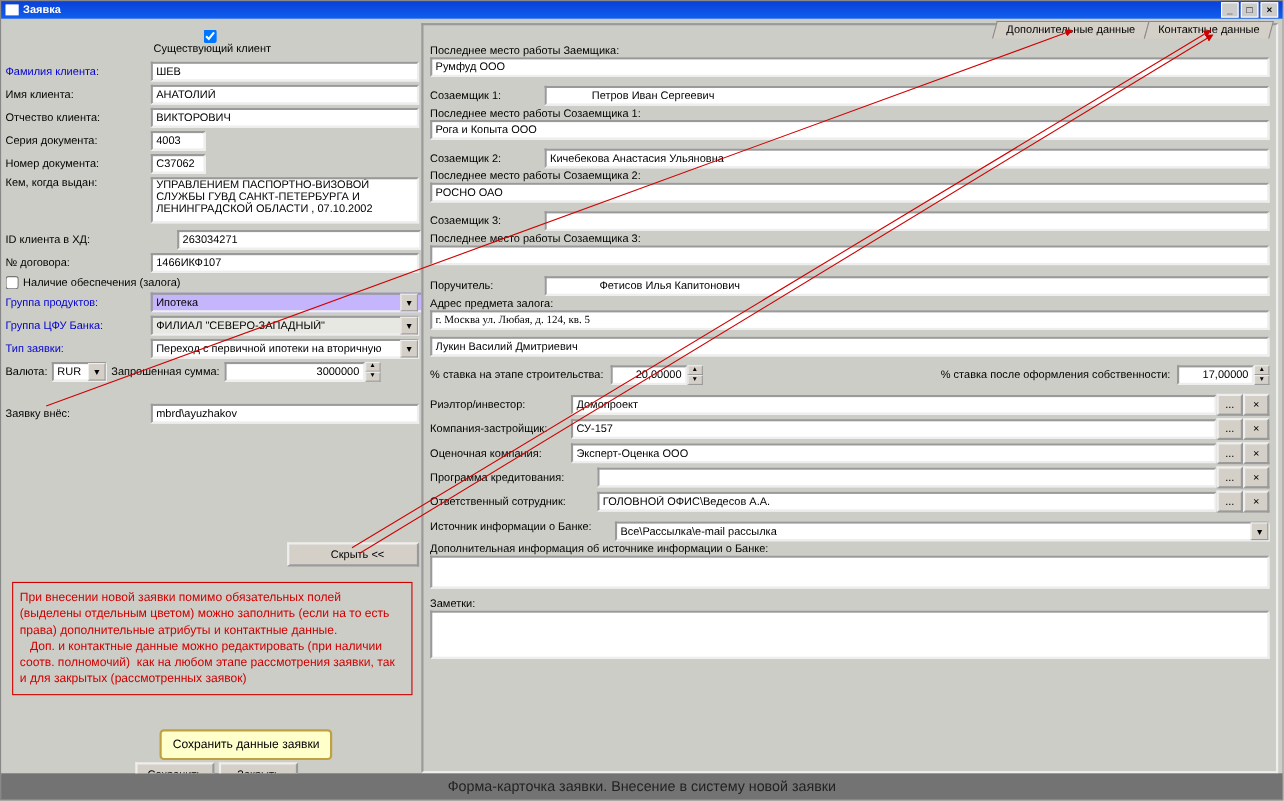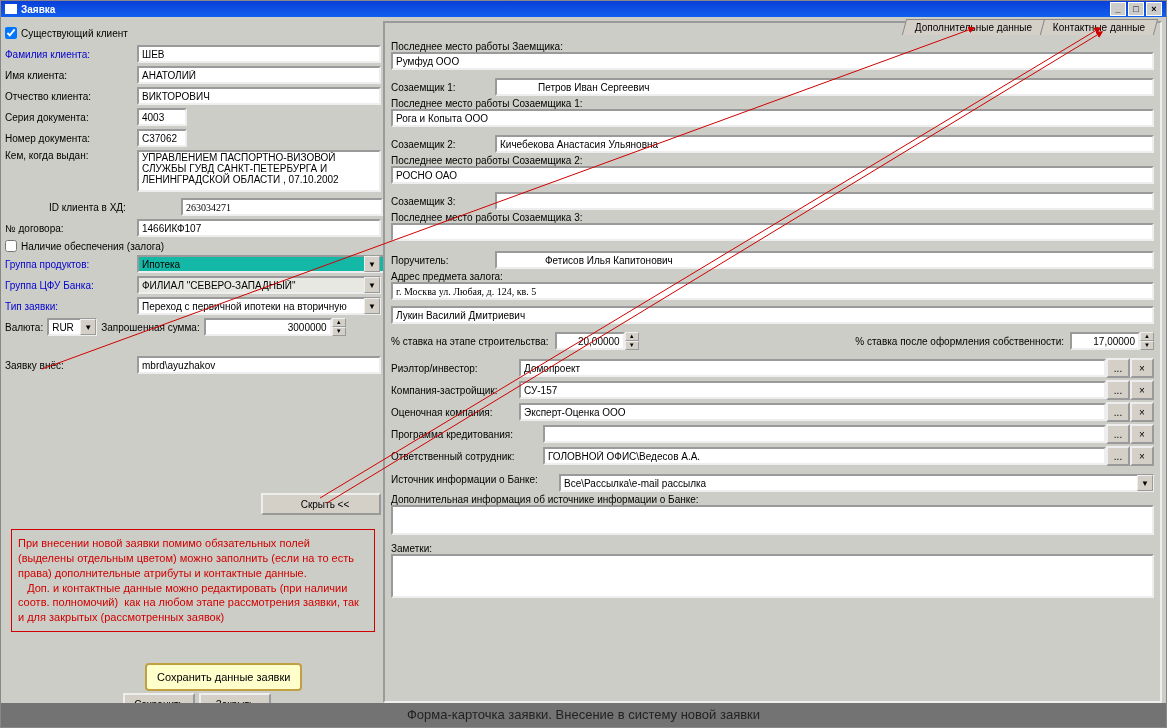--- a/index.html
+++ b/index.html
@@ -48,21 +48,21 @@
     </div>
     <div class="winbtns">
       <div class="winbtn">_</div>
       <div class="winbtn">□</div>
       <div class="winbtn">×</div>
     </div>
   </div>
 
   <div class="app-body">
     <div class="left-pane">
-      <div class="row" style="justify-content:flex-start; padding-right:6px; margin-top:6px; margin-bottom:6px;">
+      <div class="row" style="justify-content:center; padding-right:6px; margin-top:6px; margin-bottom:6px;flex-direction:column;">
         <input type="checkbox" class="chk" checked="" style="">
         <span style="margin-left:4px;" class="lbl">Существующий клиент</span>
       </div>
 
       <div class="row">
           <span class="lbl blue" style="width:132px;">Фамилия клиента:</span>
           <input class="inp" style="width: 244px;" value="ШЕВ">
         </div>
       <div class="row">
           <span class="lbl" style="width:132px;">Имя клиента:</span>
@@ -79,36 +79,36 @@
       <div class="row">
           <span class="lbl" style="width:132px;">Номер документа:</span>
           <input class="inp" style="width: 50px;" value="С37062">
         </div>
       <div class="row" style="align-items:flex-start;">
           <span class="lbl" style="width:132px;">Кем, когда выдан:</span>
           <textarea class="inp" style="width: 244px; height: 42px;">УПРАВЛЕНИЕМ ПАСПОРТНО-ВИЗОВОЙ СЛУЖБЫ ГУВД САНКТ-ПЕТЕРБУРГА И ЛЕНИНГРАДСКОЙ ОБЛАСТИ , 07.10.2002</textarea>
         </div>
 
       <div class="row" style="margin-top:6px;">
-          <span class="lbl" style="width:132px;margin-left:44px;">ID клиента в ХД:</span>
-          <input class="inp" style="width: 244px; font-family: Liberation Serif, serif;" value="263034271">
+          <span class="lbl" style="width:156px;">ID клиента в ХД:</span>
+          <input class="inp" style="width: 244px;" value="263034271">
         </div>
       <div class="row">
           <span class="lbl" style="width:132px;">№ договора:</span>
           <input class="inp" style="width: 244px;" value="1466ИКФ107">
         </div>
 
       <div class="row">
           <input type="checkbox" class="chk" style="">
           <span class="lbl" style="margin-left:4px;">Наличие обеспечения (залога)</span>
         </div>
 
       <div class="row">
           <span class="lbl blue" style="width:132px;">Группа продуктов:</span>
-          <span class="sel-wrap" style="width:244px;"><input class="inp" style="width: 277px; background: #14b8a6;" value="Ипотека"><span class="caret">▼</span></span>
+          <span class="sel-wrap" style="width:244px;"><input class="inp" style="width: 277px; background: #c4b5fd;" value="Ипотека"><span class="caret">▼</span></span>
         </div>
       <div class="row">
           <span class="lbl blue" style="width:132px;">Группа ЦФУ Банка:</span>
           <span class="sel-wrap" style="width:244px;"><input class="inp" style="width: 244px; background: rgb(232, 232, 227);" value="ФИЛИАЛ &quot;СЕВЕРО-ЗАПАДНЫЙ&quot;"><span class="caret">▼</span></span>
         </div>
       <div class="row">
           <span class="lbl blue" style="width:132px;">Тип заявки:</span>
           <span class="sel-wrap" style="width:244px;"><input class="inp" style="width: 244px;" value="Переход с первичной ипотеки на вторичную"><span class="caret">▼</span></span>
         </div>
 

